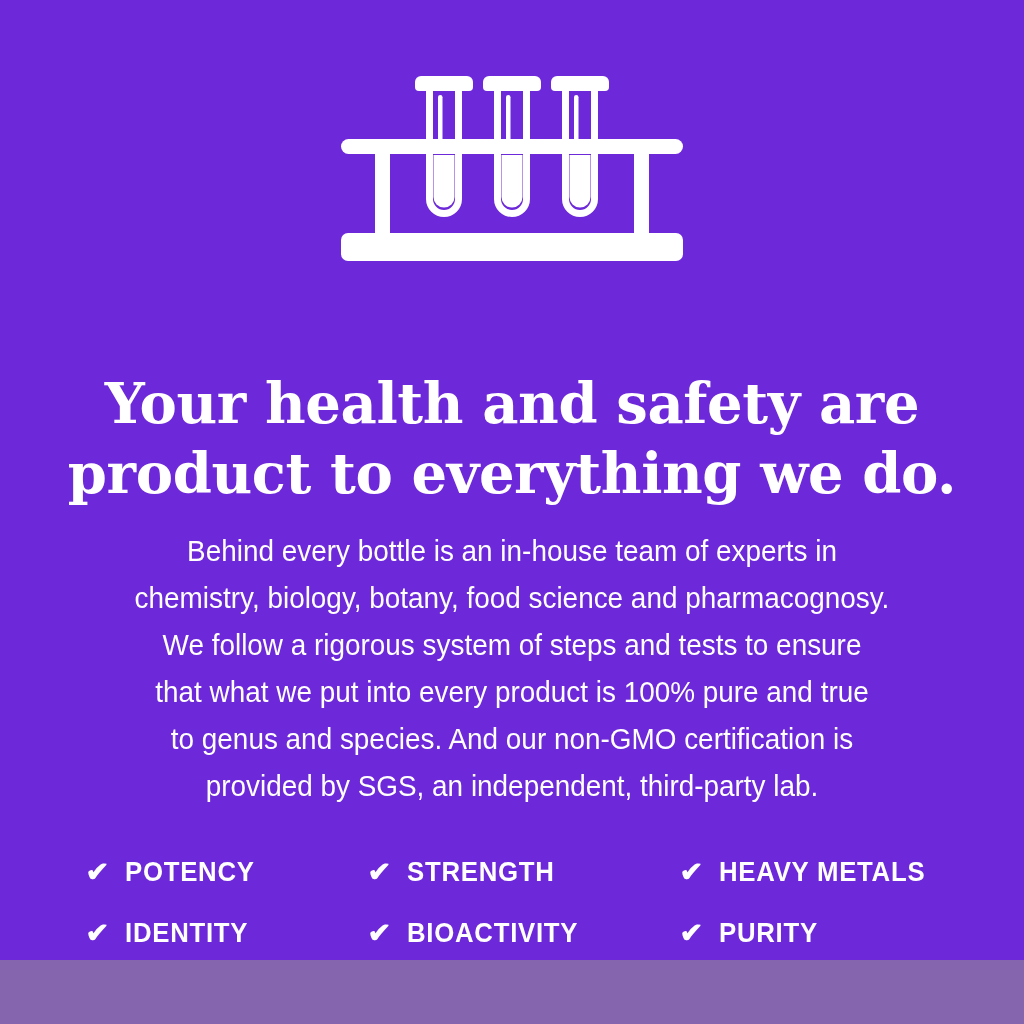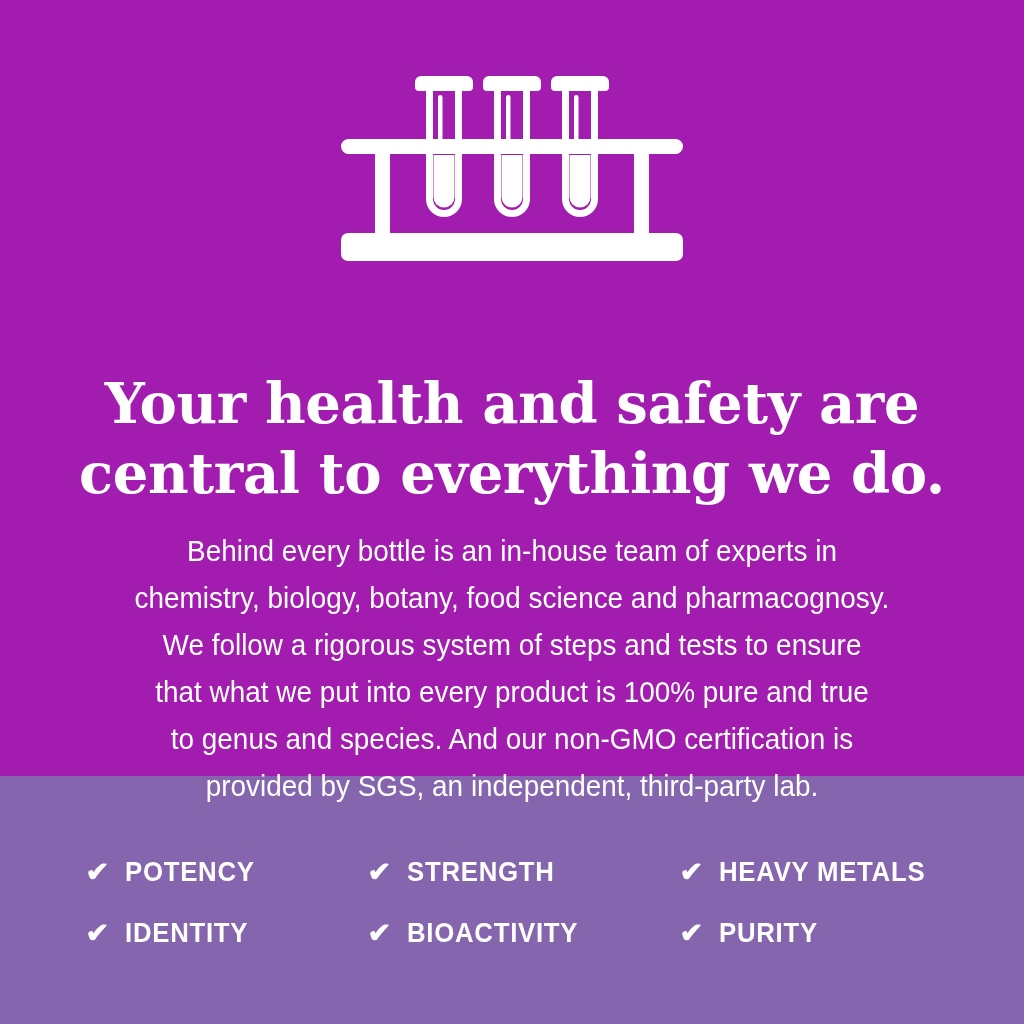--- a/index.html
+++ b/index.html
@@ -12,22 +12,22 @@
     width: 1024px;
     height: 1024px;
     overflow: hidden;
     background: #8566ae;
     font-family: "Liberation Sans", sans-serif;
   }
 
   .card {
     position: relative;
     width: 1024px;
-    height: 776px;
-    background: #a21caf;
+    height: 960px;
+    background: #6d28d9;
     box-sizing: border-box;
   }
 
   
   .icon-wrap {
     position: absolute;
     left: 0;
     top: 62px;
     width: 1024px;
     height: 210px;
@@ -165,21 +165,21 @@
         <rect x="297" y="80" width="15" height="92"></rect>
 
         <rect x="4" y="166" width="342" height="28" rx="7"></rect>
 
       </g>
     </svg>
   </div>
 
   <h1 class="headline">
     <span class="hl-line">Your health and safety are</span>
-    <span class="hl-line">central to everything we do.</span>
+    <span class="hl-line">product to everything we do.</span>
   </h1>
 
   <p class="body-copy">
     <span class="bc-line">Behind every bottle is an in-house team of experts in</span>
     <span class="bc-line">chemistry, biology, botany, food science and pharmacognosy.</span>
     <span class="bc-line">We follow a rigorous system of steps and tests to ensure</span>
     <span class="bc-line">that what we put into every product is 100% pure and true</span>
     <span class="bc-line">to genus and species. And our non-GMO certification is</span>
     <span class="bc-line">provided by SGS, an independent, third-party lab.</span>
   </p>

